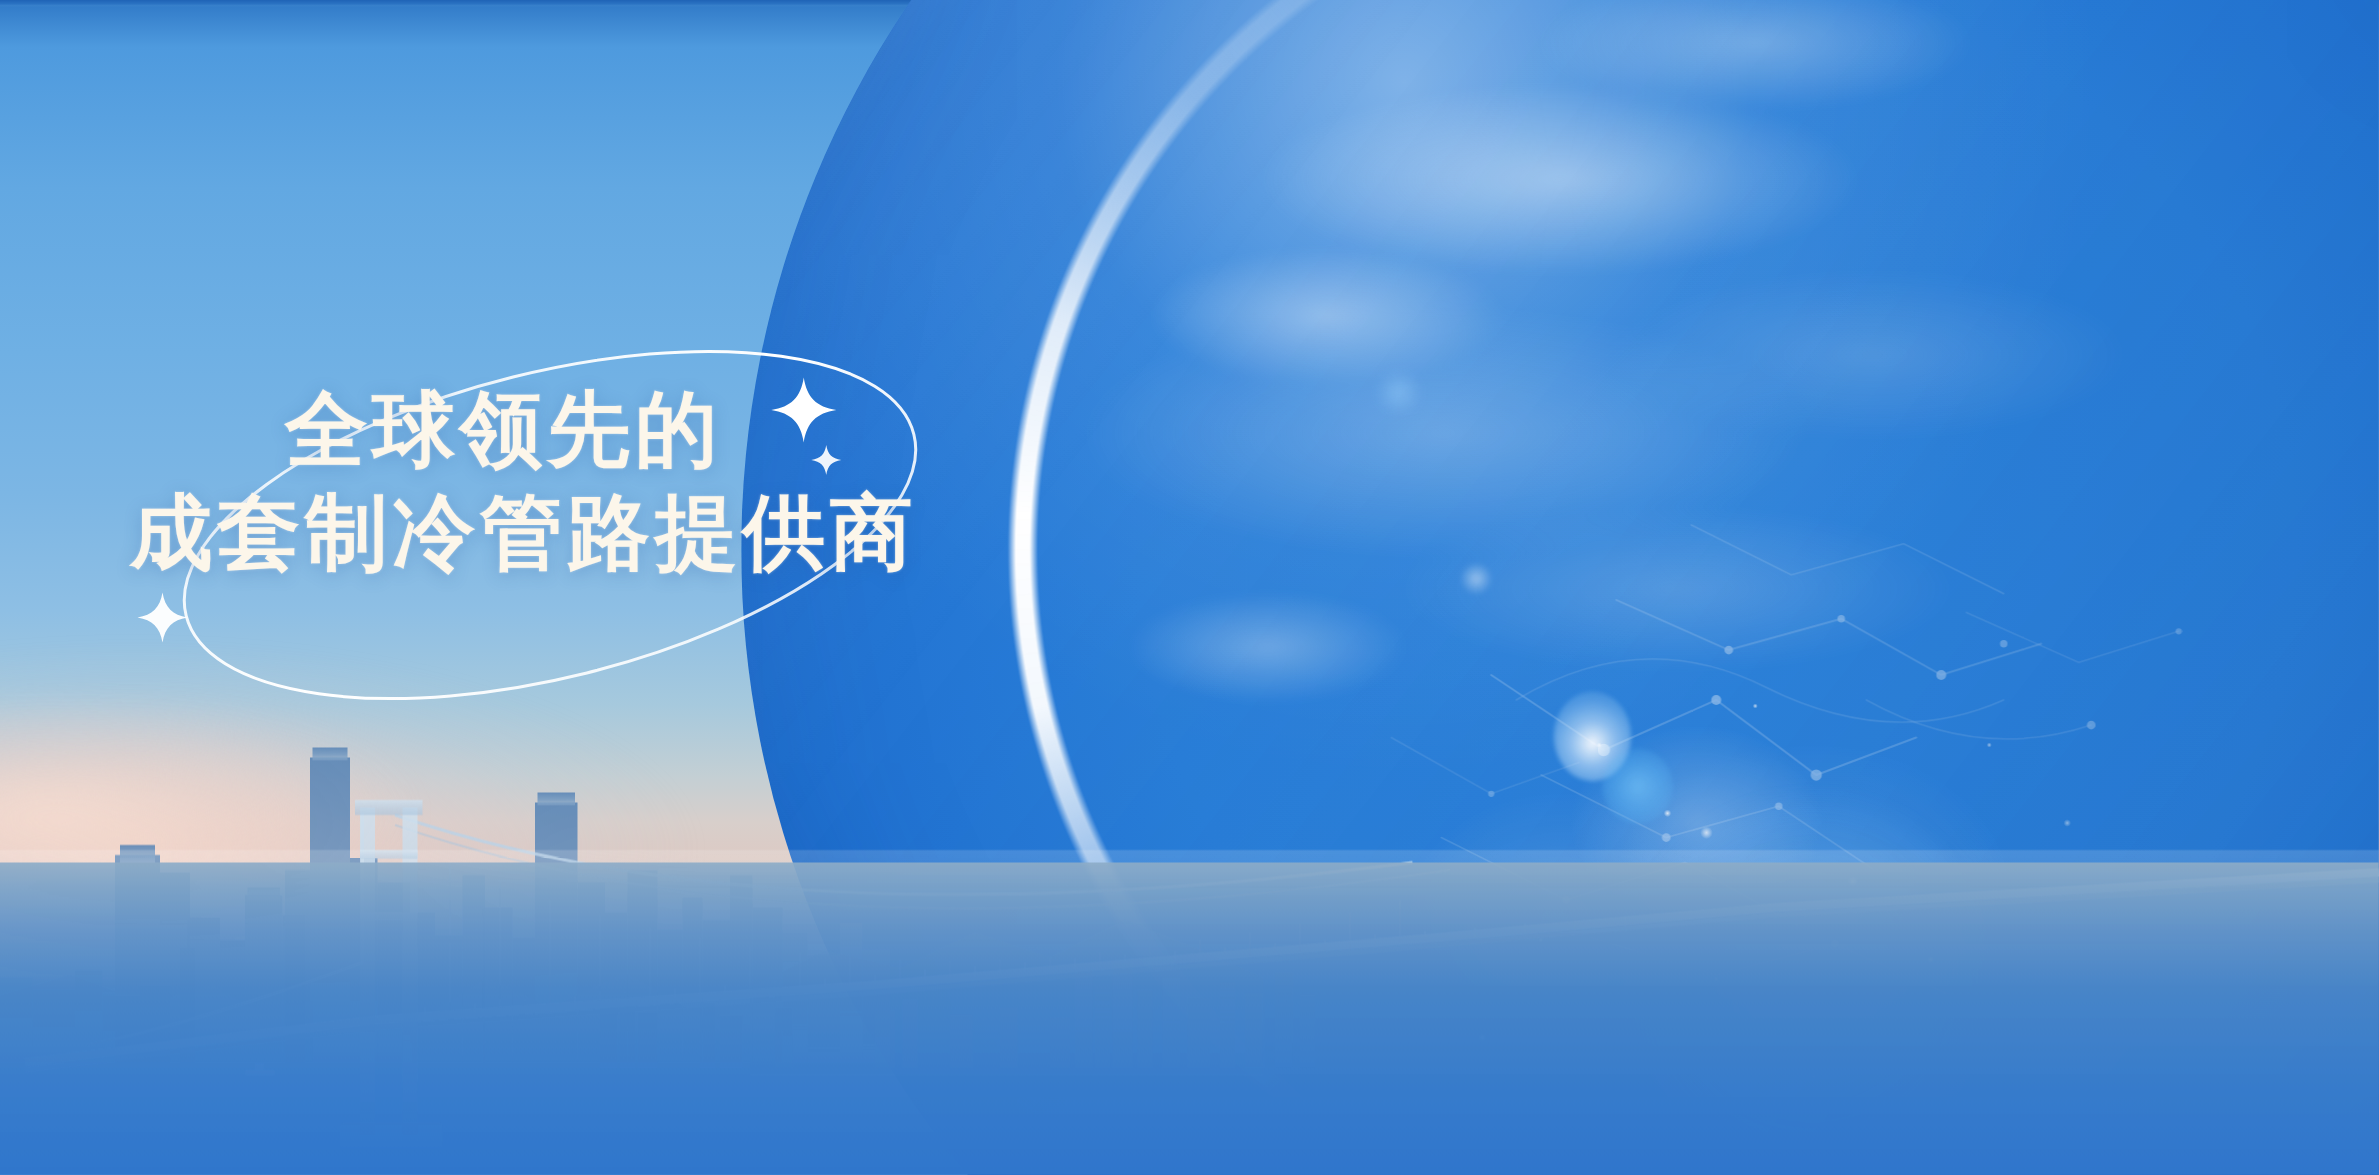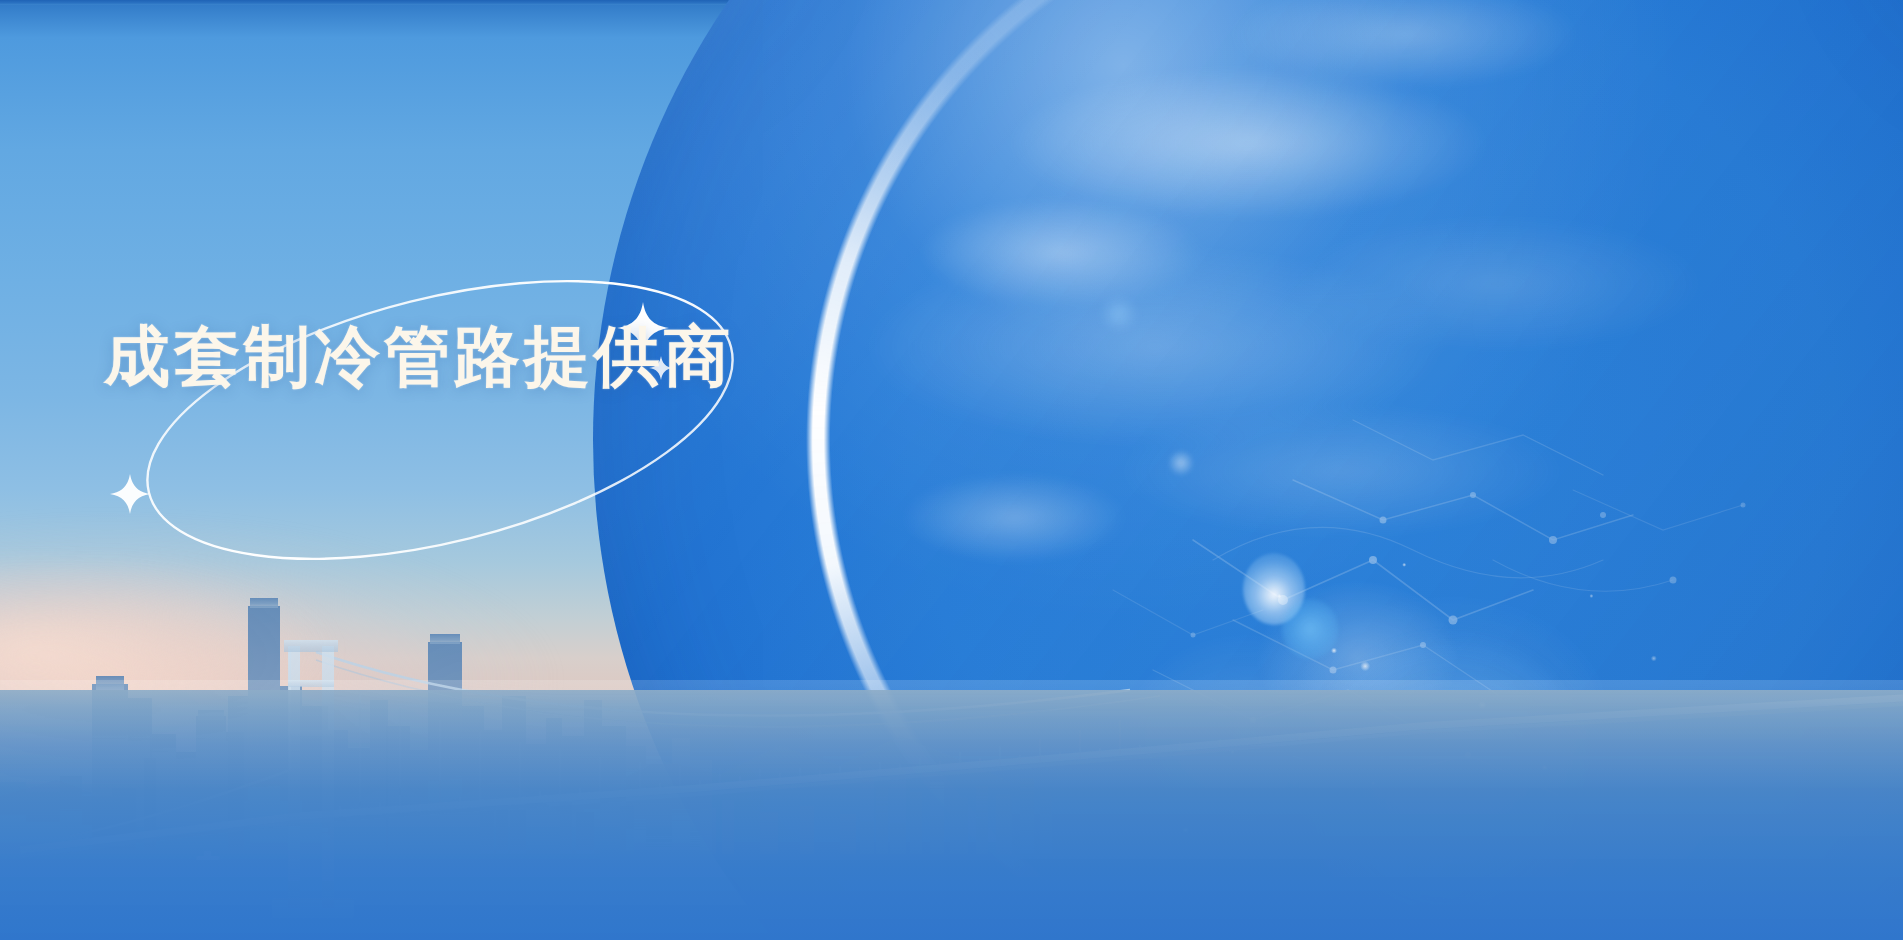--- a/index.html
+++ b/index.html
@@ -192,21 +192,21 @@
   .headline .line{
     color:#fcf6ea;
     font-size:66px;
     font-weight:700;
     letter-spacing:4px;
     line-height:1.18;
     white-space:nowrap;
     text-shadow:0 2px 14px rgba(40,90,160,.28), 0 0 2px rgba(255,255,255,.5);
   }
   .headline .line1{ margin-left:124px; }
-  .headline .line2{ margin-left:0; margin-top:18px;font-family:Liberation Mono, monospace; }
+  .headline .line2{ margin-left:0; margin-top:5px; }
 
   
   .orbit{ position:absolute; left:70px; top:270px; width:740px; height:300px; z-index:20; pointer-events:none; }
   .orbit svg{ overflow:visible; }
 
   .sparkle{ position:absolute; z-index:25; pointer-events:none; }
 </style>
 </head>
 <body>
 
@@ -416,20 +416,21 @@
           <stop offset="100%" stop-color="#ffffff" stop-opacity="0"></stop>
         </linearGradient>
       </defs>
       <g transform="rotate(-14 370 150)">
         <ellipse cx="370" cy="150" rx="300" ry="122" fill="none" stroke="url(#og1)" stroke-width="2.4"></ellipse>
       </g>
     </svg>
   </div>
 
   <div class="headline">
+    <div class="line line1">全球领先的</div>
     <div class="line line2">成套制冷管路提供商</div>
   </div>
 
   <div class="sparkle" style="left:615px; top:300px;">
     <svg width="56" height="56" viewBox="0 0 56 56">
       <path d="M28 2 C30.5 18 38 25.5 54 28 C38 30.5 30.5 38 28 54 C25.5 38 18 30.5 2 28 C18 25.5 25.5 18 28 2 Z" fill="#ffffff"></path>
     </svg>
   </div>
   <div class="sparkle" style="left:648px; top:355px;">
     <svg width="26" height="26" viewBox="0 0 26 26">

